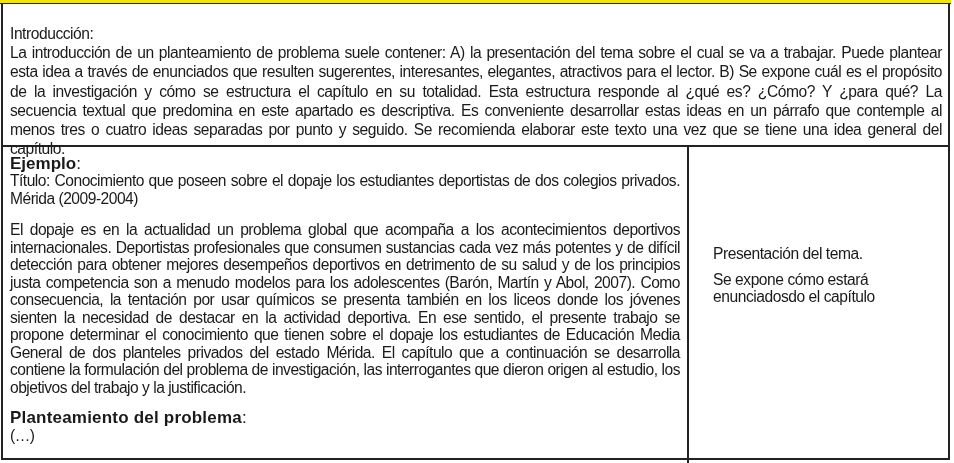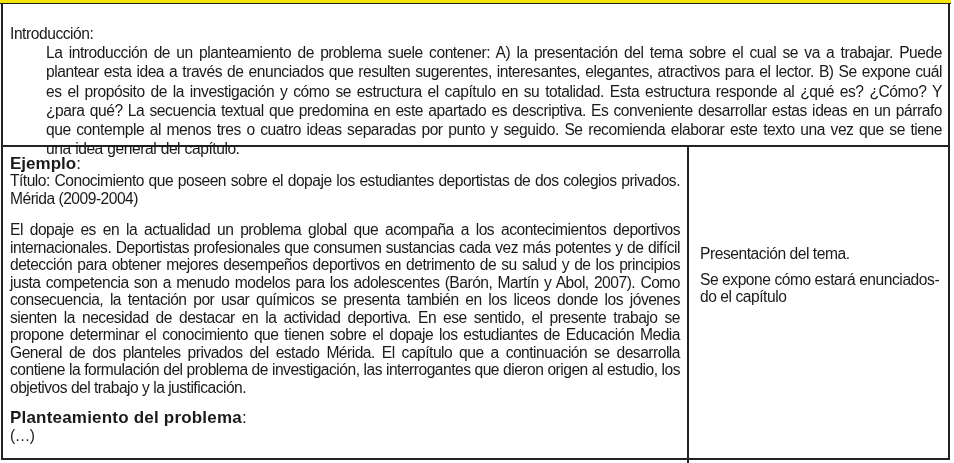--- a/index.html
+++ b/index.html
@@ -7,33 +7,33 @@
            font-family: "Liberation Sans", sans-serif; color: #1a1a1a; }
     .topstrip { position: absolute; left: 0; top: 0; width: 951px; height: 3px;
                 background: #f2e600; border-bottom: 1px solid #222; }
     .frame { position: absolute; left: 1px; top: 4px; width: 949px; height: 456px;
              border-left: 2px solid #222; border-right: 2px solid #222; border-bottom: 2px solid #222;
              box-sizing: border-box; }
     .intro { position: absolute; left: 0; top: 0; width: 945px; height: 143px;
              border-bottom: 2px solid #222; box-sizing: border-box;
              padding: 20px 6px 0 7px; font-size: 15.6px; line-height: 19.2px;
              letter-spacing: -0.45px; word-spacing: 0.6px; }
-    .intro .body-text { text-align: justify; text-align-last: left; margin-left: 36px; }
+    .intro .body-text { text-align: justify; text-align-last: left; }
     .left-col { position: absolute; left: 0; top: 143px; width: 686px; height: 382px;
                 border-right: 2px solid #222; box-sizing: border-box; padding: 8px 7px 0 7px;
                 font-size: 15.6px; line-height: 17.5px; letter-spacing: -0.5px; }
     .right-col { position: absolute; left: 686px; top: 143px; width: 259px; height: 311px;
                  box-sizing: border-box; padding: 98px 8px 0 8px;
                  font-size: 15.6px; line-height: 17.5px; letter-spacing: -0.45px; }
     .h-ejemplo { font-weight: bold; font-size: 17px; line-height: 17px; letter-spacing: 0; }
     .h-colon { font-weight: normal; }
     .just { text-align: justify; text-align-last: left; }
     .para { margin-top: 14px; }
     .h-plant { font-weight: bold; font-size: 17px; line-height: 19px; letter-spacing: 0.2px; margin-top: 12px; }
-    .annot { margin: 0 0 8px 3px; }
+    .annot { margin: 0 0 8px 16px; }
   </style>
 </head>
 <body>
 
 <div class="topstrip"></div>
 
 <div class="frame">
 
   <div class="intro">
     <div>Introducción:</div>

